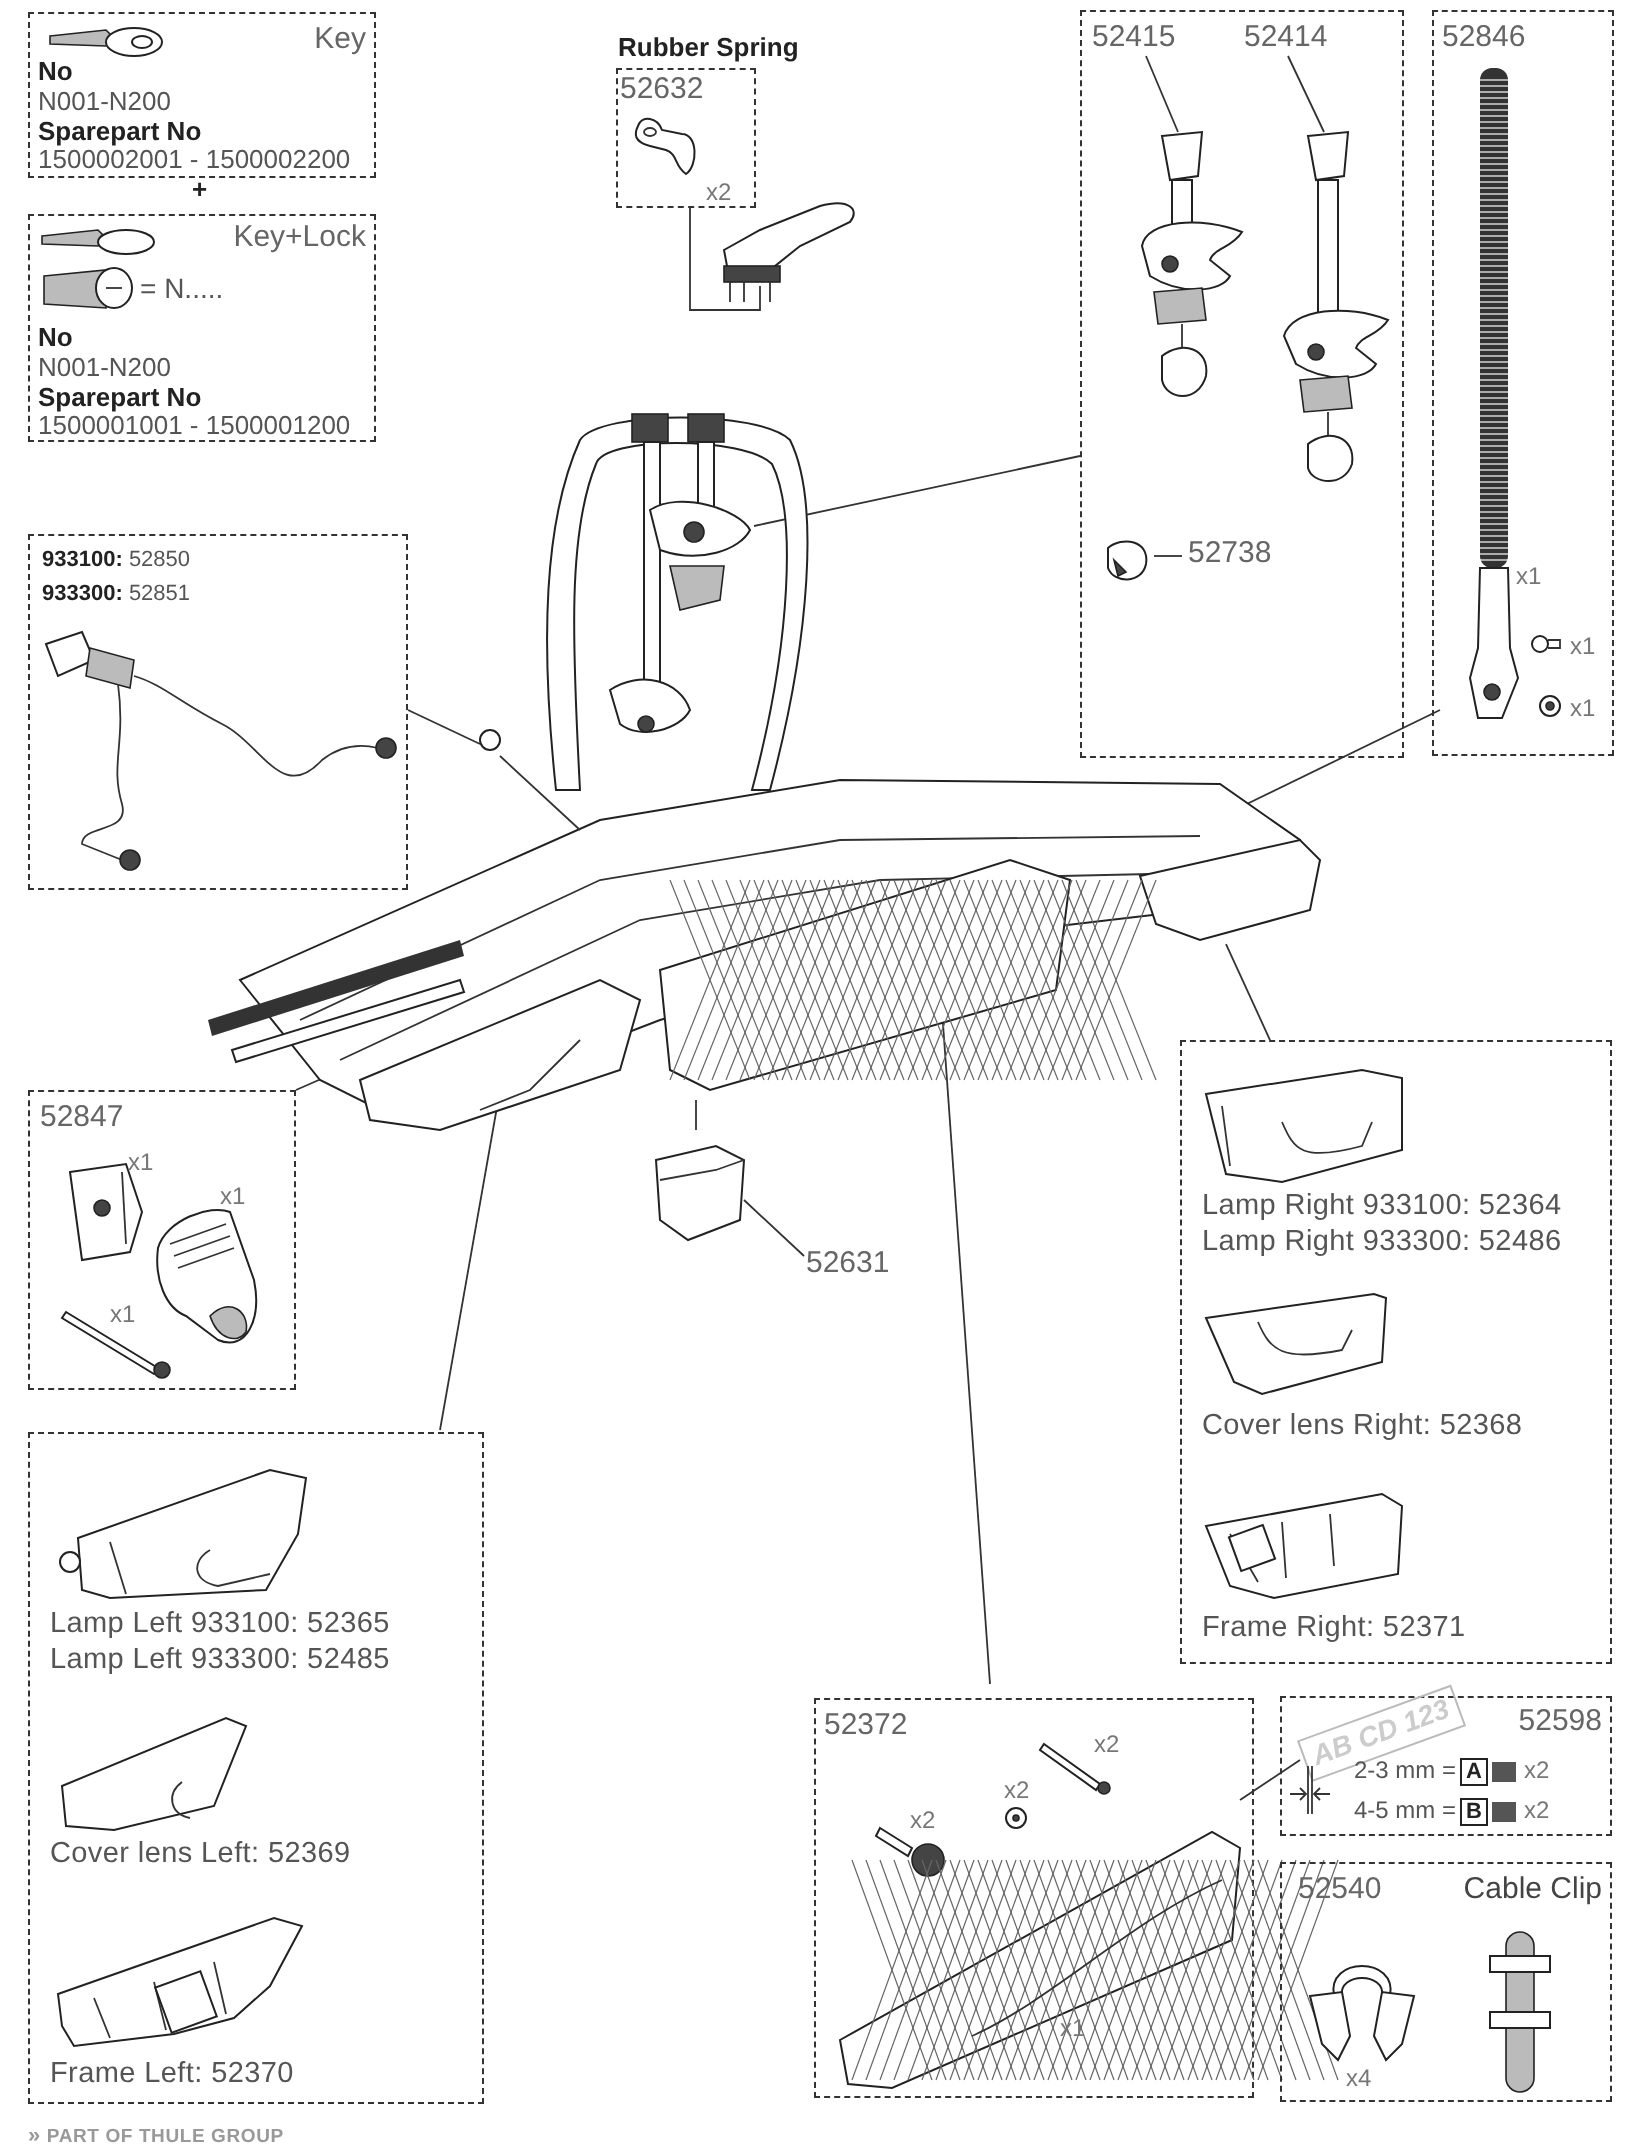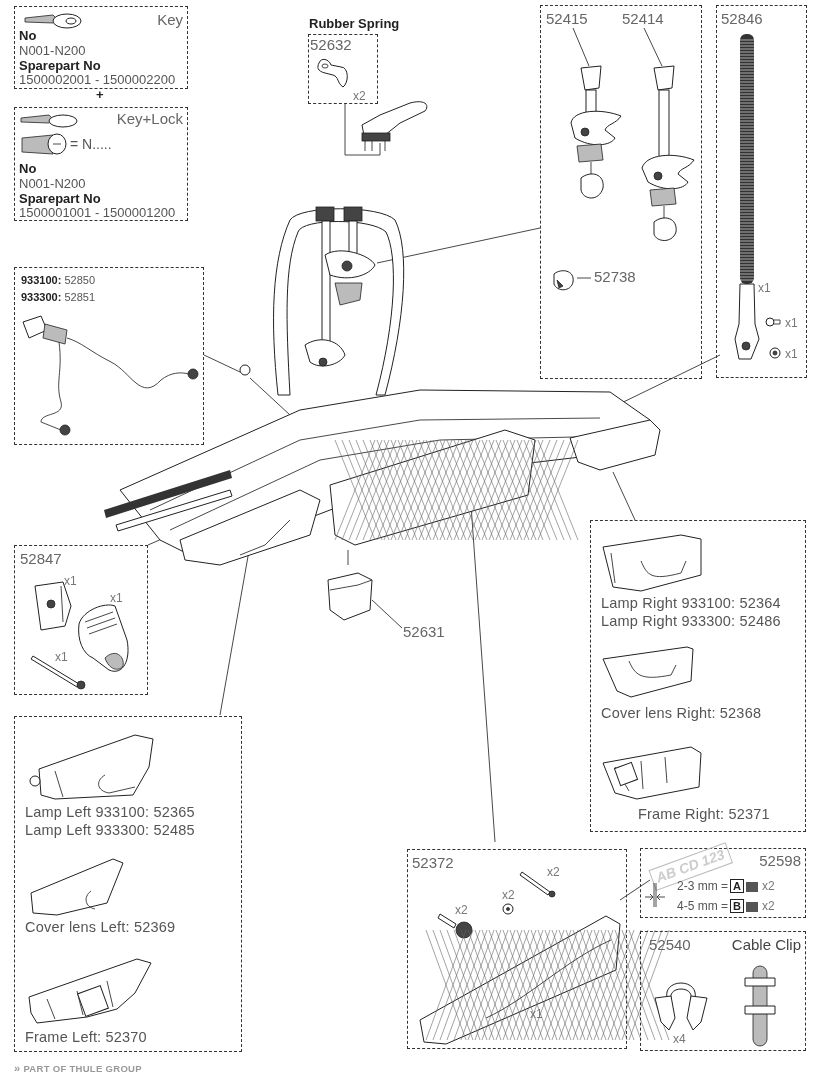--- a/index.html
+++ b/index.html
@@ -367,21 +367,21 @@
   <svg class="art" style="left:10px;top:124px;" width="100" height="56" viewBox="0 0 100 56">
     <path class="sh" d="M2,14 L86,2 L92,4 L90,36 L30,52 L16,46 Z"></path>
     <path class="ln" d="M28,16 C34,30 40,36 70,30 L75,20"></path>
   </svg>
   <div class="t lbl" style="left:10px;top:184px;">Cover lens Right: 52368</div>
   <svg class="art" style="left:10px;top:222px;" width="105" height="58" viewBox="0 0 105 58">
     <path class="sh" d="M2,20 L90,4 L100,10 L98,44 L36,56 L14,50 Z"></path>
     <path class="ln" d="M14,24 L28,48 M40,18 L42,46 M64,14 L66,40"></path>
     <rect class="sh" x="16" y="22" width="18" height="18" transform="rotate(-20 25 31)"></rect>
   </svg>
-  <div class="t lbl" style="left:10px;top:285px;margin-left:37px;">Frame Right: 52371</div>
+  <div class="t lbl" style="left:10px;top:285px;">Frame Right: 52371</div>
 </div>
 
 <div class="box" style="left:14px;top:716px;width:228px;height:336px;">
   <svg class="art" style="left:10px;top:14px;" width="130" height="70" viewBox="0 0 130 70">
     <path class="sh" d="M14,38 L110,4 L128,8 L124,36 L108,64 L30,68 L16,64 Z"></path>
     <path class="ln" d="M30,40 L38,66 M80,44 C70,50 72,60 84,62 L110,56"></path>
     <circle class="sh" cx="10" cy="50" r="5"></circle>
   </svg>
   <div class="t lbl" style="left:10px;top:87px;text-align:right;">Lamp Left 933100: 52365</div>
   <div class="t lbl" style="left:10px;top:105px;">Lamp Left 933300: 52485</div>

